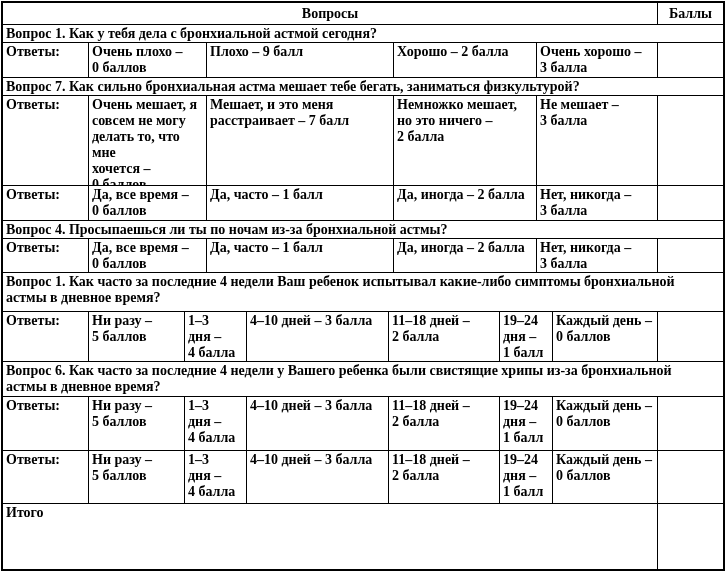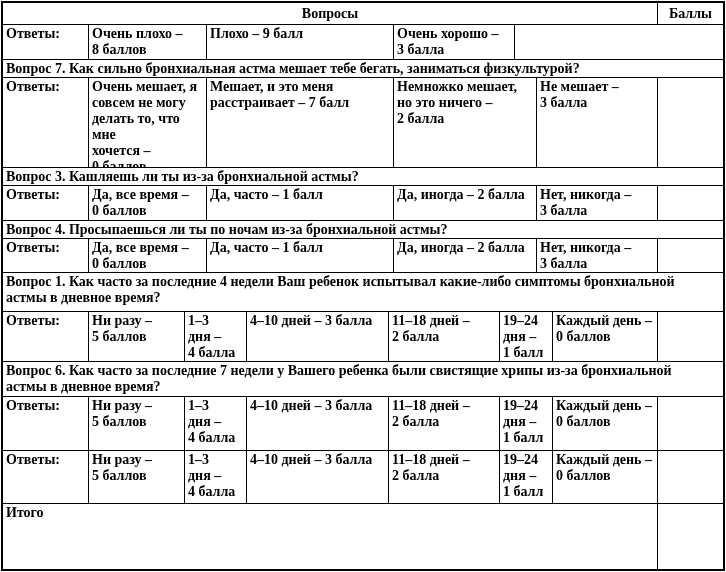--- a/index.html
+++ b/index.html
@@ -29,25 +29,29 @@
 <body>
 
 <div class="doc">
   <div class="tbl">
 
     <div class="row" style="height:22px">
       <div class="cell center" style="width:655px">Вопросы</div>
       <div class="cell center score">Баллы</div>
     </div>
 
+    <div class="row" style="height:18px">
+      <div class="cell qcell">Вопрос 1. Как у тебя дела с бронхиальной астмой сегодня?</div>
+    </div>
     <div class="row" style="height:35px">
       <div class="cell" style="width:86px">Ответы:</div>
       <div class="cell" style="width:118px">Очень плохо –
-8 баллов</div>
+0 баллов</div>
       <div class="cell" style="width:187px">Плохо – 9 балл</div>
+      <div class="cell" style="width:143px">Хорошо – 2 балла</div>
       <div class="cell" style="width:121px">Очень хорошо –
 3 балла</div>
       <div class="cell score"></div>
     </div>
 
     <div class="row" style="height:18px">
       <div class="cell qcell">Вопрос 7. Как сильно бронхиальная астма мешает тебе бегать, заниматься физкультурой?</div>
     </div>
     <div class="row" style="height:90px">
       <div class="cell" style="width:86px">Ответы:</div>
@@ -59,23 +63,20 @@
       <div class="cell" style="width:187px">Мешает, и это меня
 расстраивает – 7 балл</div>
       <div class="cell" style="width:143px">Немножко мешает,
 но это ничего –
 2 балла</div>
       <div class="cell" style="width:121px">Не мешает –
 3 балла</div>
       <div class="cell score"></div>
     </div>
 
-    <div class="row" style="height:18px">
-      <div class="cell qcell">Вопрос 3. Кашляешь ли ты из-за бронхиальной астмы?</div>
-    </div>
     <div class="row" style="height:35px">
       <div class="cell" style="width:86px">Ответы:</div>
       <div class="cell" style="width:118px">Да, все время –
 0 баллов</div>
       <div class="cell" style="width:187px">Да, часто – 1 балл</div>
       <div class="cell" style="width:143px">Да, иногда – 2 балла</div>
       <div class="cell" style="width:121px">Нет, никогда –
 3 балла</div>
       <div class="cell score"></div>
     </div>
@@ -110,21 +111,21 @@
 2 балла</div>
       <div class="cell" style="width:53px">19–24
 дня –
 1 балл</div>
       <div class="cell" style="width:105px">Каждый день –
 0 баллов</div>
       <div class="cell score"></div>
     </div>
 
     <div class="row" style="height:35px">
-      <div class="cell qcell">Вопрос 6. Как часто за последние 7 недели у Вашего ребенка были свистящие хрипы из-за бронхиальной
+      <div class="cell qcell">Вопрос 6. Как часто за последние 4 недели у Вашего ребенка были свистящие хрипы из-за бронхиальной
 астмы в дневное время?</div>
     </div>
     <div class="row" style="height:54px">
       <div class="cell" style="width:86px">Ответы:</div>
       <div class="cell" style="width:96px">Ни разу –
 5 баллов</div>
       <div class="cell" style="width:62px">1–3
 дня –
 4 балла</div>
       <div class="cell" style="width:142px">4–10 дней – 3 балла</div>

